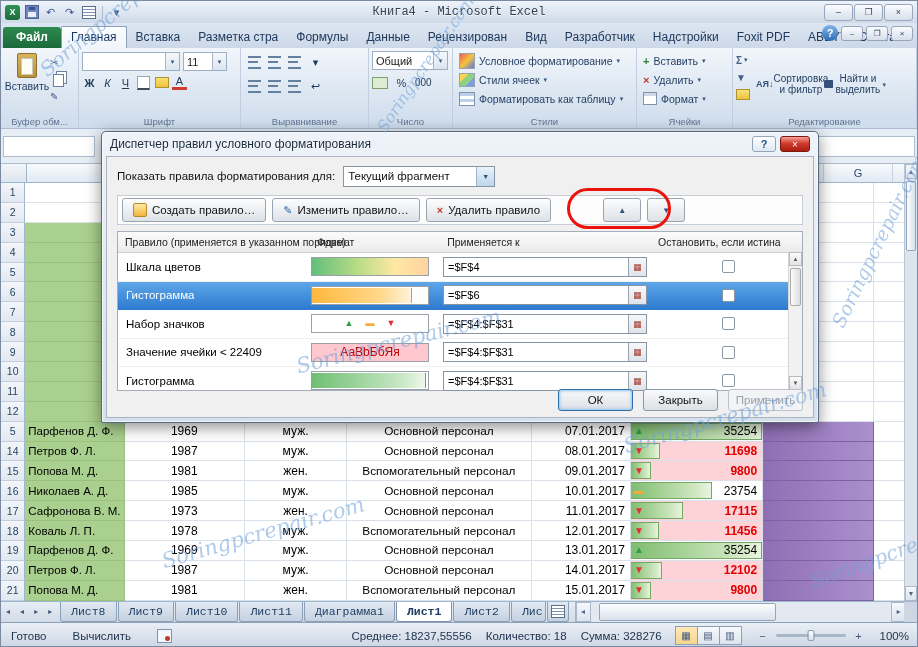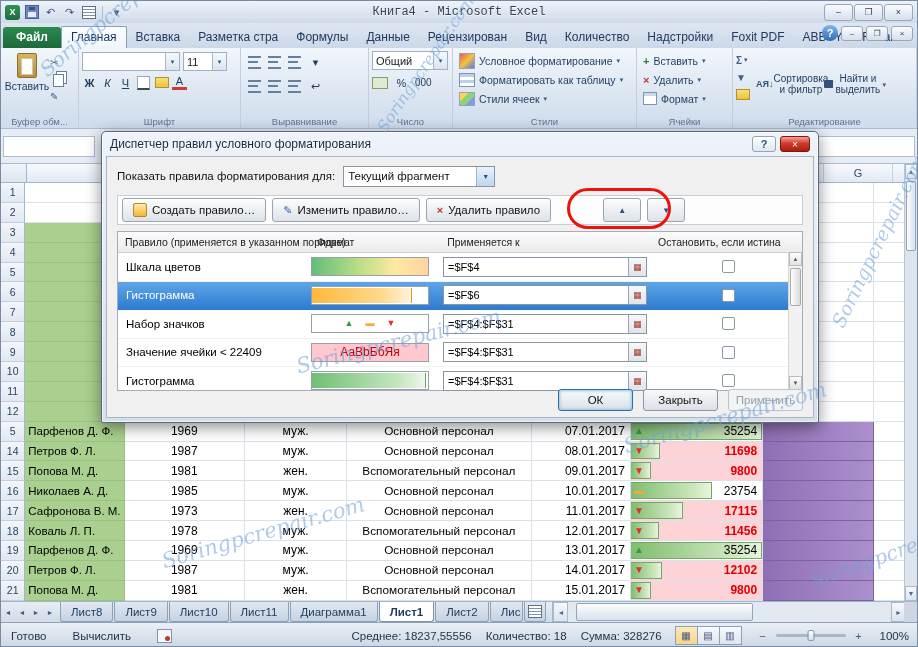--- a/index.html
+++ b/index.html
@@ -102,21 +102,21 @@
   .chx{width:33px;}
   
   .vsb{position:absolute;right:0;top:163px;width:13px;height:437px;background:#dde4ee;border-left:1px solid #b9c6d6;box-sizing:border-box;}
   .vsb .ar{position:absolute;left:0;right:0;height:15px;display:flex;align-items:center;justify-content:center;font-size:7px;color:#54688a;
     background:linear-gradient(#f6f9fc,#dbe3ee);border:1px solid #aab8ca;box-sizing:border-box;}
   .vsb .ar.b{bottom:0;}
   .vthumb{position:absolute;left:1px;right:1px;top:17px;height:70px;background:linear-gradient(90deg,#fdfdfe,#d9e1ec);
     border:1px solid #93a5bc;border-radius:2px;box-sizing:border-box;}
   
   .tabbar{position:absolute;left:0;top:600px;width:905px;height:21px;background:linear-gradient(#e7edf5,#d2dbe7);
-    border-top:1px solid #9eb6ce;display:flex;align-items:stretch;box-sizing:border-box;}
+    border-top:1px solid #9eb6ce;display:flex;align-items:stretch;box-sizing:border-box;font-family:Liberation Mono, monospace;}
   .tnav{width:14px;display:flex;align-items:center;justify-content:center;font-size:7px;color:#44597a;}
   .stab{display:flex;align-items:center;padding:0 10px;font-size:11.5px;color:#1c3a5e;white-space:nowrap;
     background:linear-gradient(#e0e8f1,#c6d2e2);border:1px solid #8ba0b9;border-top:none;border-radius:0 0 3px 3px;margin-right:1px;}
   .stab.active{background:#fff;font-weight:bold;border-color:#7d93ad;}
   .stab.cut{max-width:30px;overflow:hidden;padding-right:2px;}
   .instab{width:20px;display:flex;align-items:center;justify-content:center;background:linear-gradient(#e0e8f1,#c6d2e2);
     border:1px solid #8ba0b9;border-top:none;border-radius:0 0 3px 3px;font-size:8px;color:#44597a;}
   .hsb{flex:1;display:flex;align-items:stretch;margin-left:6px;border-left:1px solid #9eb6ce;background:#e2e9f1;}
   .hsb .ar{width:15px;display:flex;align-items:center;justify-content:center;font-size:7px;color:#54688a;
     background:linear-gradient(#f6f9fc,#dbe3ee);border:1px solid #aab8ca;box-sizing:border-box;}
@@ -241,21 +241,21 @@
 
   <div class="tabrow" id="rtabs">
       <span class="rtab file">Файл</span>
       <span class="rtab active">Главная</span>
       <span class="rtab">Вставка</span>
       <span class="rtab">Разметка стра</span>
       <span class="rtab">Формулы</span>
       <span class="rtab">Данные</span>
       <span class="rtab">Рецензирован</span>
       <span class="rtab">Вид</span>
-      <span class="rtab">Количество</span>
+      <span class="rtab">Разработчик</span>
       <span class="rtab">Надстройки</span>
       <span class="rtab">Foxit PDF</span>
       <span class="rtab">ABBYY PDF Trar</span>
     </div>
   <div class="tabrow-right">
     <span class="helpbtn">?</span>
     <span class="wbtn small">–</span>
     <span class="wbtn small">❐</span>
     <span class="wbtn small">×</span>
   </div>
@@ -331,27 +331,27 @@
       <div class="glabel">Число</div>
     </div>
 
     <div class="rgroup" style="width:184px;">
       <div class="stylebtn">
         <span class="ic-cf"></span>
         <span>Условное форматирование</span>
         <span class="dn">▾</span>
       </div>
       <div class="stylebtn">
+        <span class="ic-cs"></span>
+        <span>Стили ячеек</span>
+        <span class="dn">▾</span>
+      </div>
+      <div class="stylebtn">
         <span class="ic-tbl"></span>
         <span>Форматировать как таблицу</span>
-        <span class="dn">▾</span>
-      </div>
-      <div class="stylebtn">
-        <span class="ic-cs"></span>
-        <span>Стили ячеек</span>
         <span class="dn">▾</span>
       </div>
       <div class="glabel">Стили</div>
     </div>
 
     <div class="rgroup" style="width:96px;">
       <div class="stylebtn">
         <span class="ic-ins">+</span>
         <span>Вставить</span>
         <span class="dn">▾</span>

